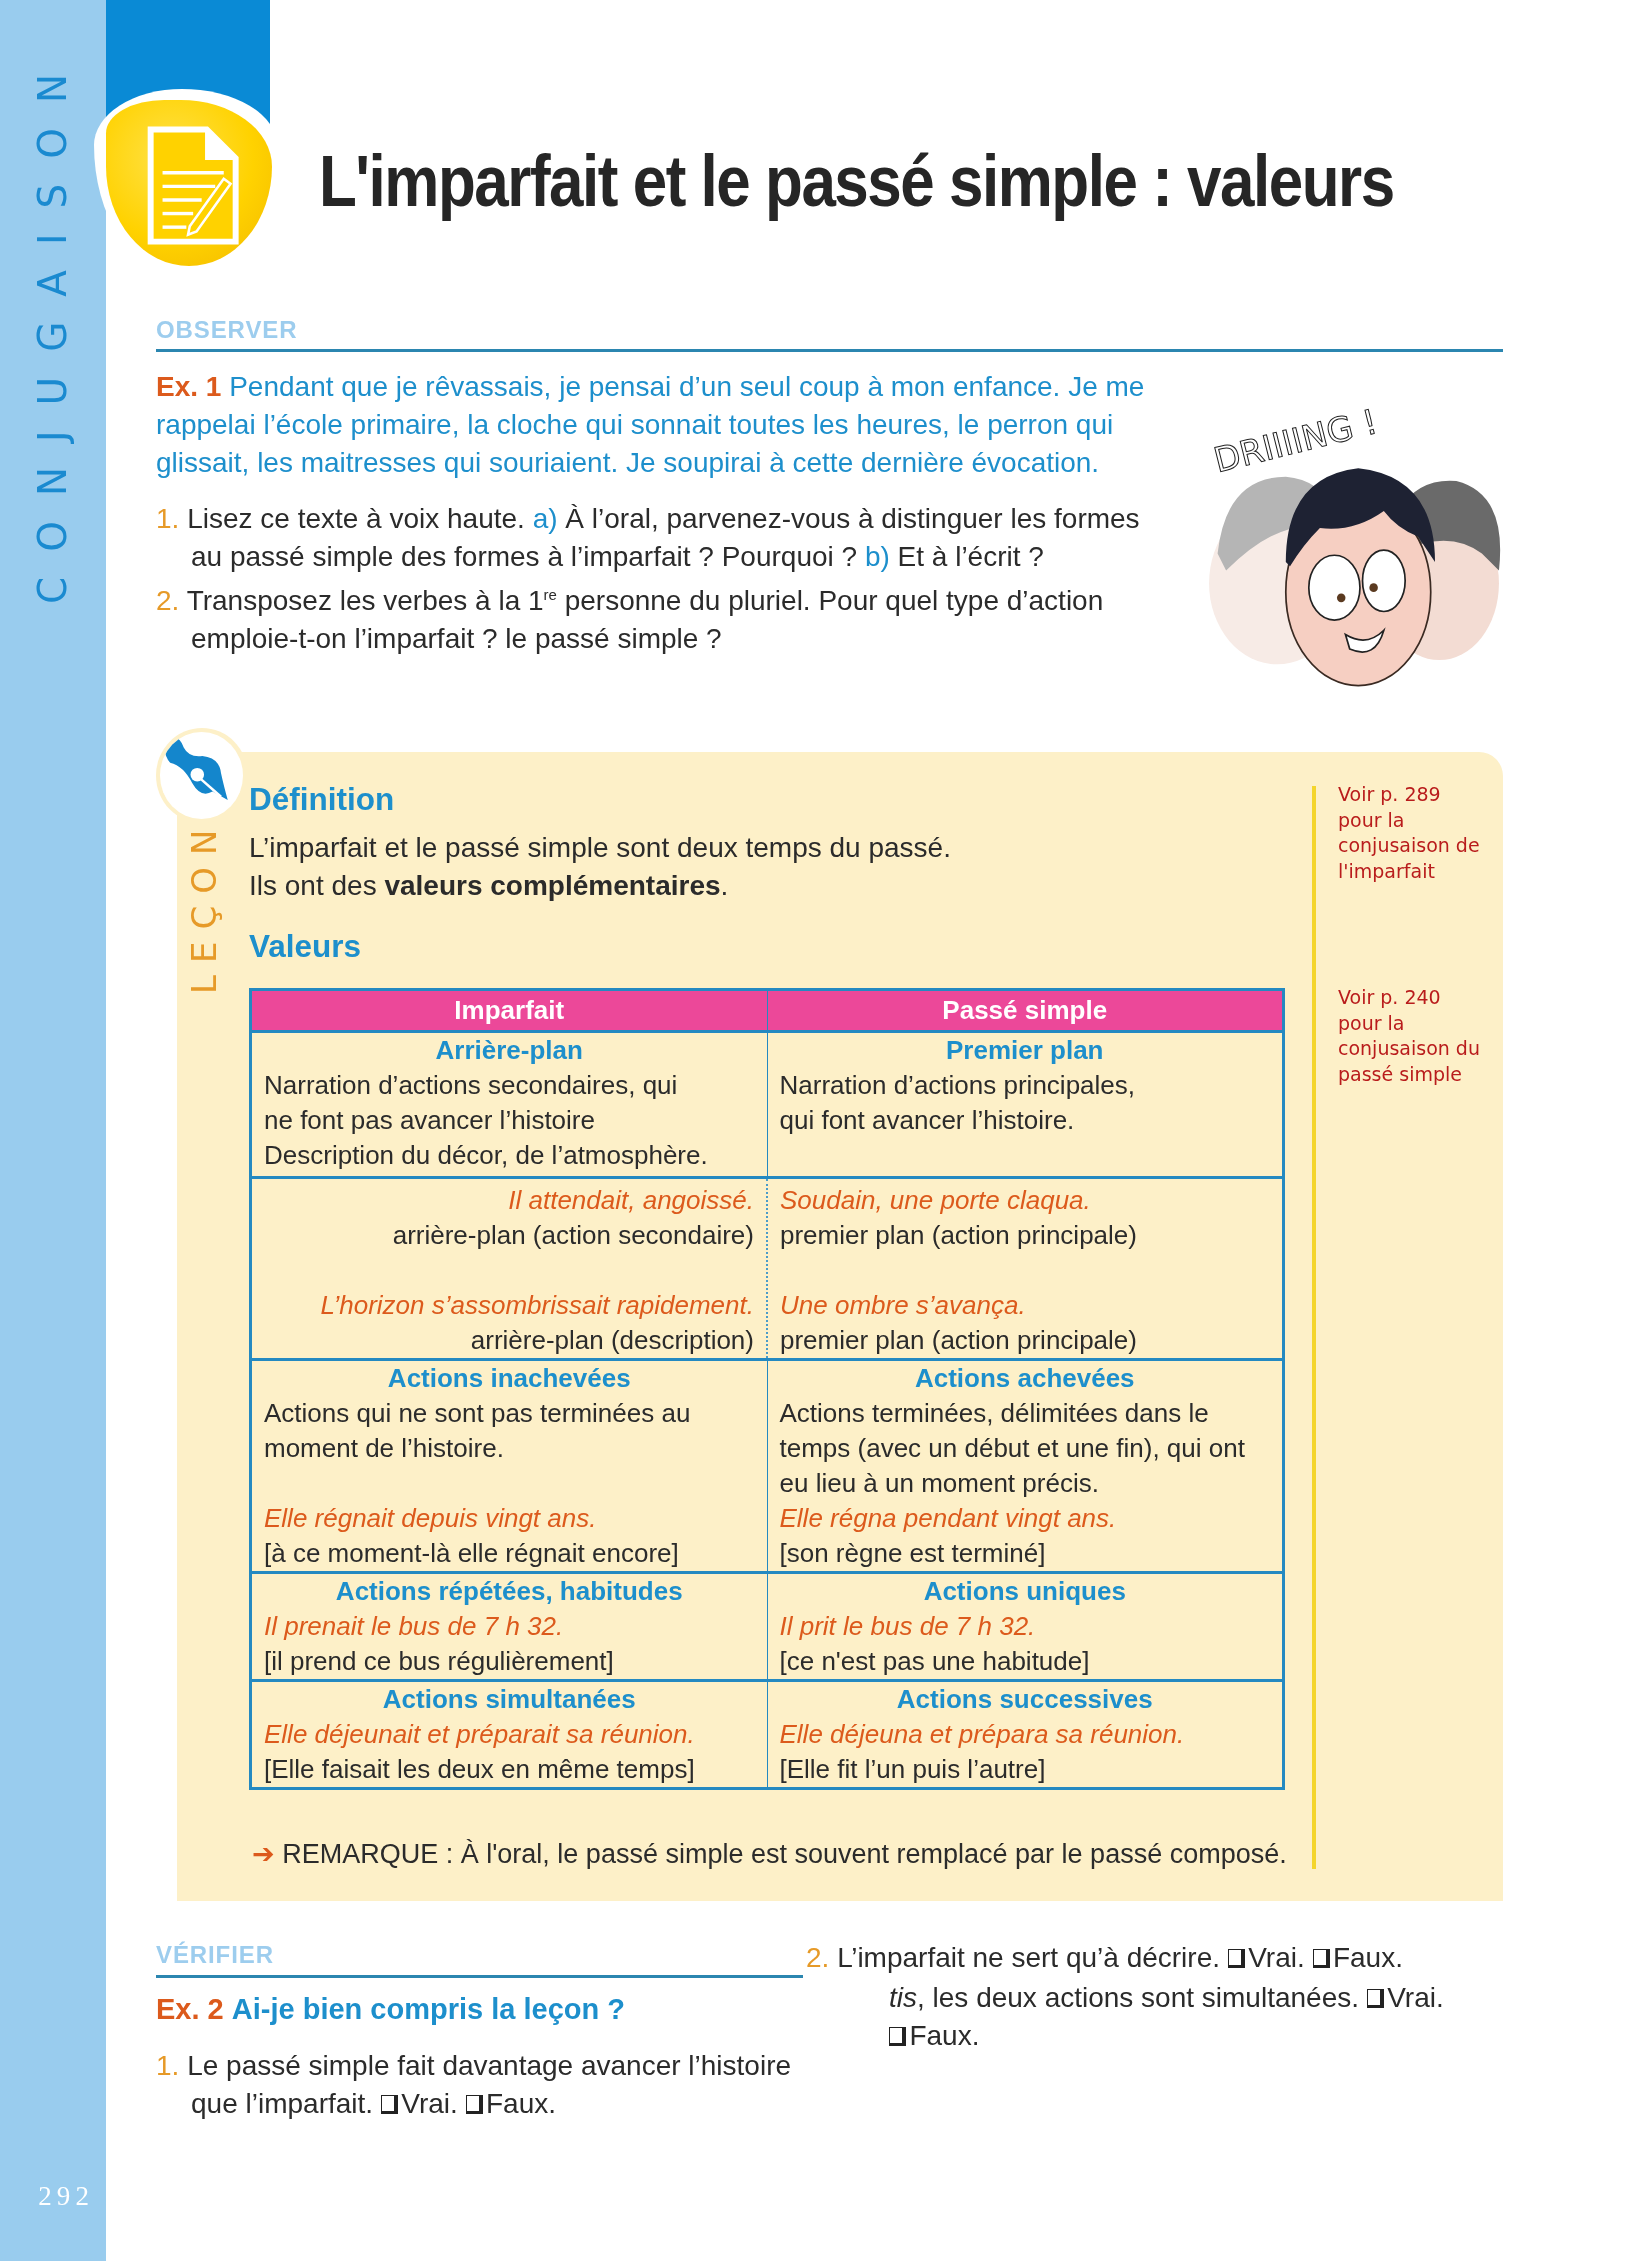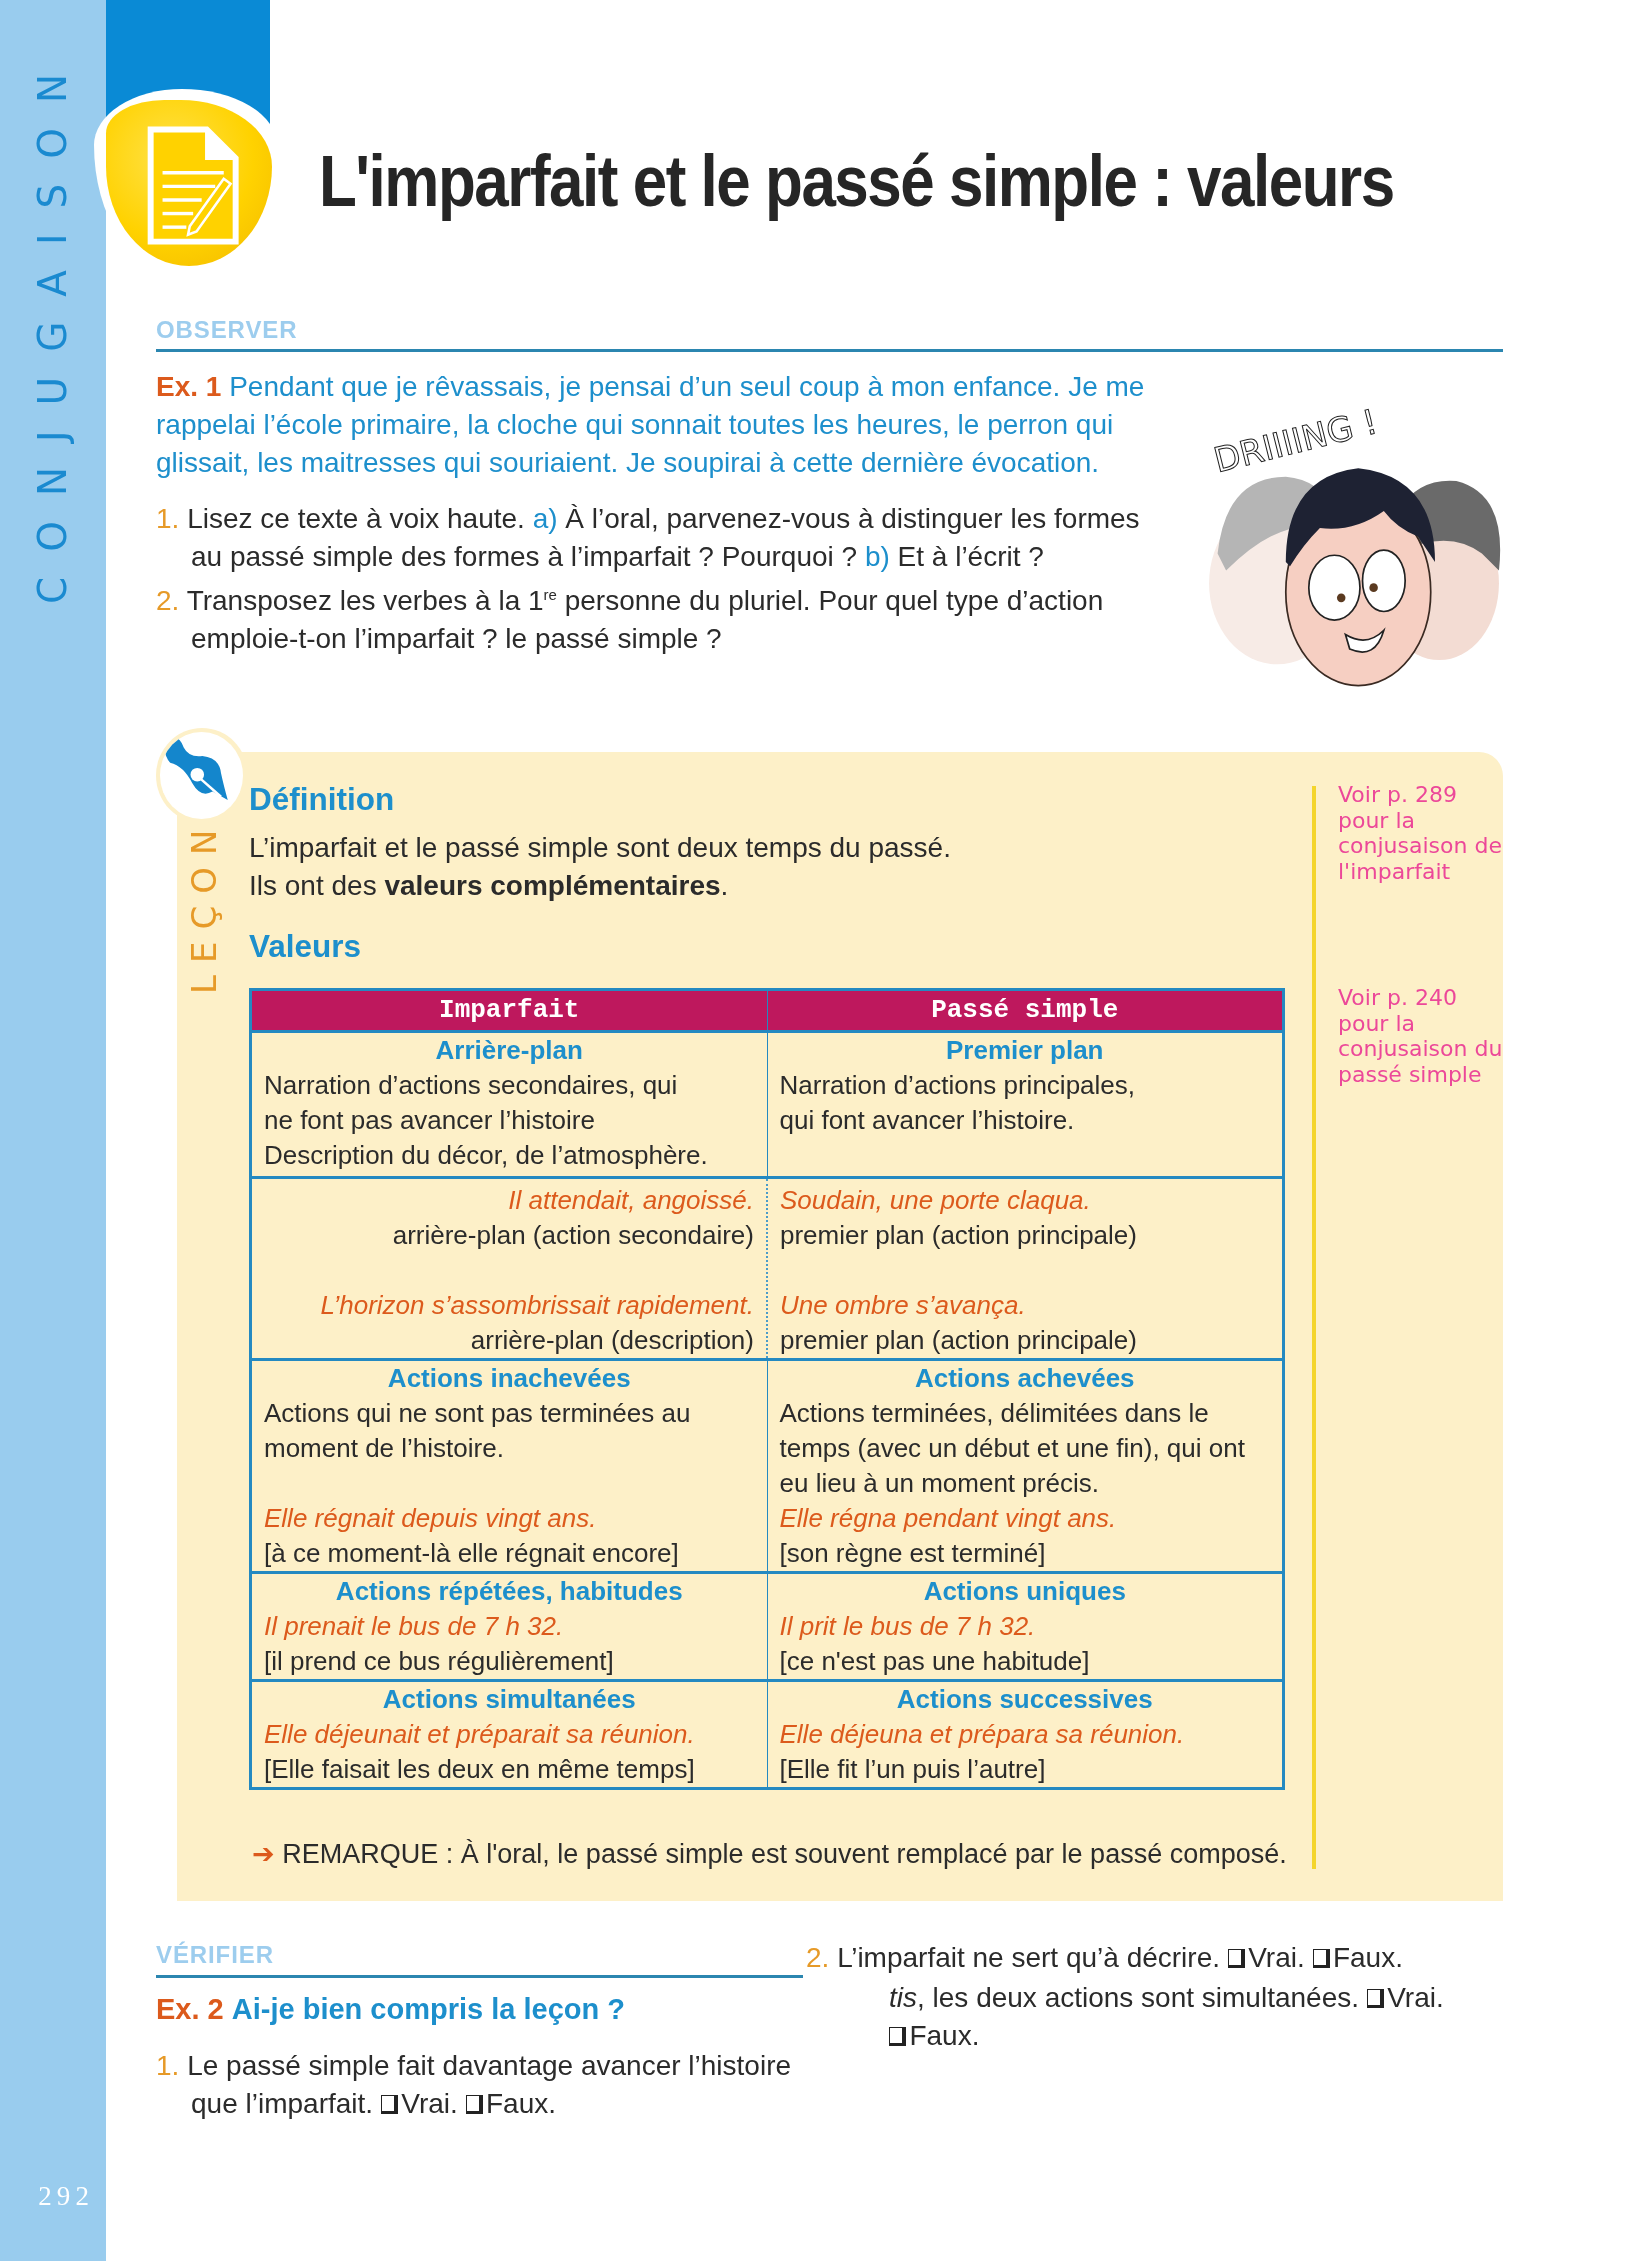--- a/index.html
+++ b/index.html
@@ -35,26 +35,26 @@
   
   #lesson { left:177px; top:752px; width:1326px; height:1149px; background:#fdf0c8; border-radius:0 24px 0 0; }
   #lesson-icon-ring { left:156px; top:728px; width:92px; height:95px; background:#fdf0c8; border-radius:50%; }
   #lesson-icon { left:160px; top:732px; width:83px; height:87px; background:#fff; border-radius:50%; overflow:hidden; }
   #lecon-label { left:184px; top:851px; width:51px; height:145px; }
   #lecon-label span { position:absolute; left:3.4px; top:143px; transform-origin:0 0; transform:rotate(-90deg);
            font-family:"DejaVu Sans", sans-serif; font-size:34px; letter-spacing:12px; color:#e69a28; white-space:nowrap; line-height:1; }
   .lesson-h { font-size:31.5px; font-weight:bold; color:#1d8fcc; line-height:1; }
 
   #side-rule { left:1312px; top:786px; width:4.3px; height:1083px; background:#f4d52c; }
-  .side-note { font-size:22px; line-height:25.5px; color:#ec4899; font-family:"DejaVu Sans", sans-serif; }
+  .side-note { font-size:19px; line-height:25.5px; color:#b91c1c; font-family:"DejaVu Sans", sans-serif; }
 
   
   #val-table { left:249px; top:988px; width:1036px; border-collapse:collapse; font-size:26px; line-height:35px; table-layout:fixed; }
   #val-table td, #val-table th { border:3.4px solid #2489c1; vertical-align:top; padding:0 12px; }
-  #val-table th { background:#be185d; color:#fff; font-weight:bold; font-size:26px; height:39px; line-height:39px; border-left-width:1.7px; border-right-width:1.7px;font-family:Liberation Mono, monospace; }
+  #val-table th { background:#ec4899; color:#fff; font-weight:bold; font-size:26px; height:39px; line-height:39px; border-left-width:1.7px; border-right-width:1.7px; }
   #val-table td { border-left-width:1.7px; border-right-width:1.7px; }
   #val-table tr > *:first-child { border-left-width:3.4px; }
   #val-table tr > *:last-child { border-right-width:3.4px; }
   .cell-h { text-align:center; font-weight:bold; color:#1d8fcc; }
   .ex { color:#dc5a1c; font-style:italic; }
   .dotted-right { border-right:2.6px dotted #4a9cc9 !important; }
   .dotted-left { border-left:none !important; }
   .r { text-align:right; }
 
   #remarque { left:252px; top:1837px; font-size:27px; line-height:34px; }

